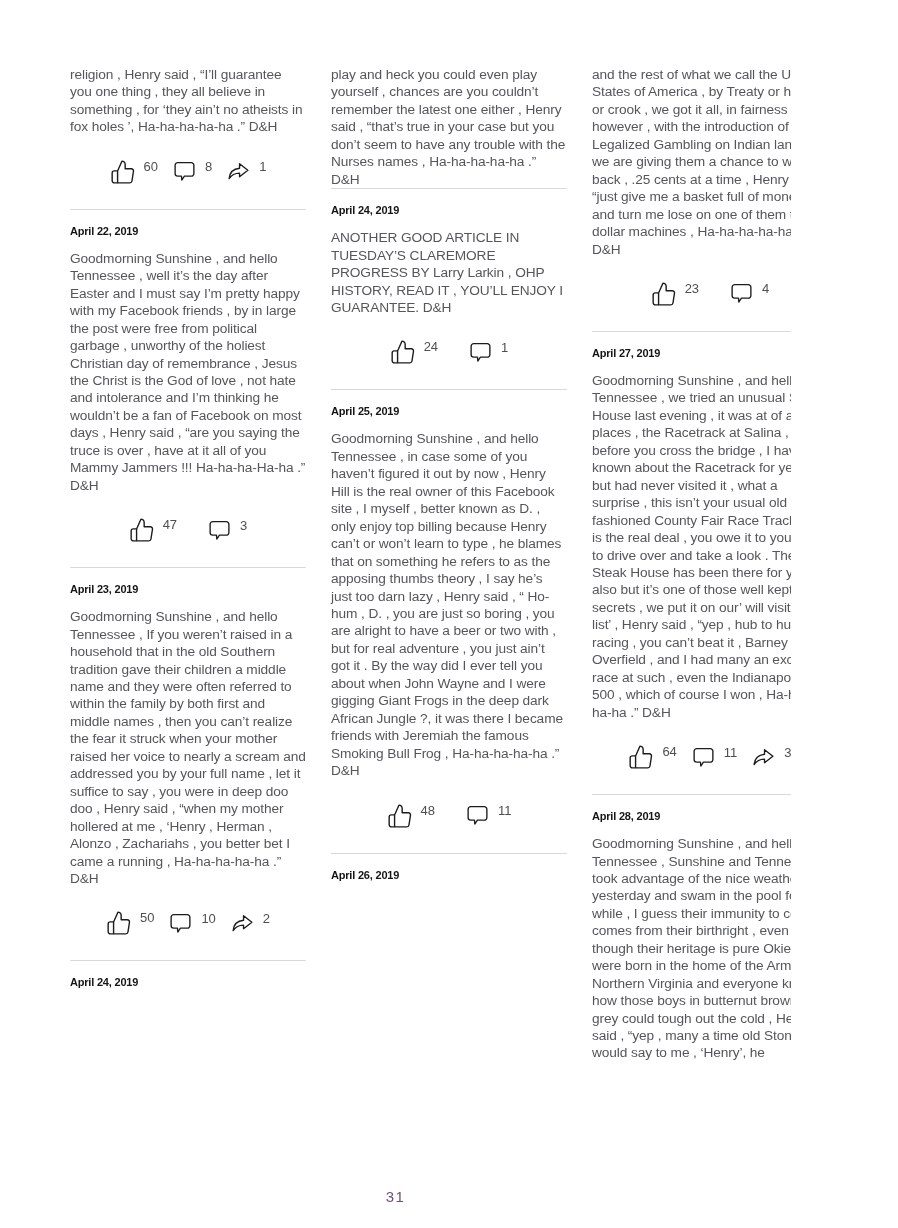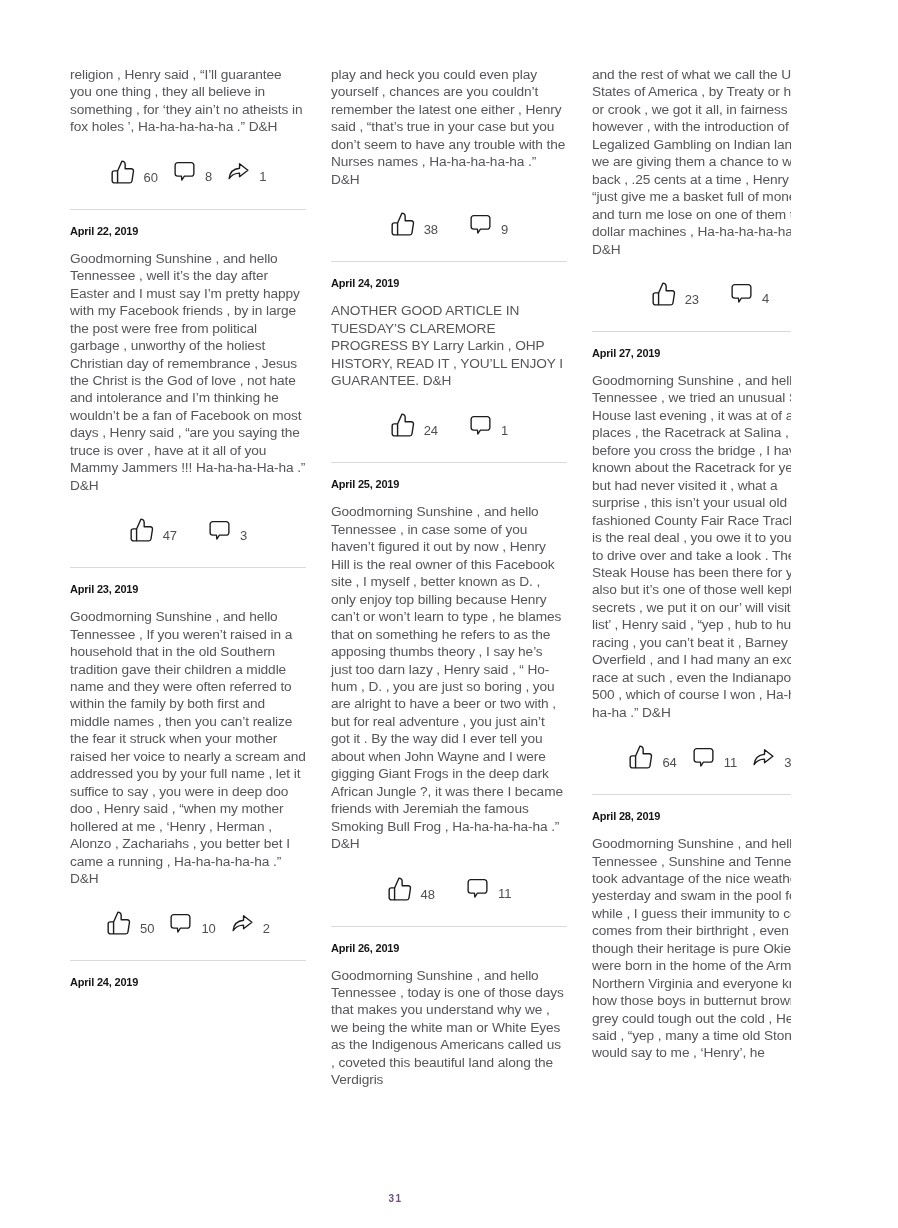--- a/index.html
+++ b/index.html
@@ -30,21 +30,21 @@
   .stats {
     display: flex;
     justify-content: center;
     align-items: center;
     gap: 30px;
     margin: 23px 0 24px;
   }
   .stats.three { gap: 14px; }
   .stat {
     display: flex;
-    align-items: flex-end;
+    align-items: flex-start;
     gap: 8px;
   }
   .stat .count {
     font-size: 13px;
     color: #4f4f4f;
   }
   .icon { display: block; }
   .divider {
     border: 0;
     border-top: 1px solid #d9d9d9;
@@ -59,22 +59,22 @@
     letter-spacing: -0.2px;
   }
   .page-footer {
     position: absolute;
     left: 0;
     bottom: 22px;
     width: 100%;
     text-align: center;
   }
   .page-number {
-    font-size: 10px;
-    font-weight: bold;
+    font-size: 15px;
+    font-weight: normal;
     color: #6e4f7f;
     letter-spacing: 1.5px;
   }
 </style>
 </head>
 <body>
 
 <svg width="0" height="0" style="position:absolute">
   <defs>
     <g id="i-like">
@@ -154,34 +154,20 @@
             </svg>
           <span class="count">2</span>
         </span>
       </div>
       <hr class="divider">
       <h3 class="post-date">April 24, 2019</h3>
     </div>
 
     <div class="col">
       <p class="post-text">play and heck you could even play yourself , chances are you couldn’t remember the latest one either , Henry said , “that’s true in your case but you don’t seem to have any trouble with the Nurses names , Ha-ha-ha-ha-ha .” D&amp;H</p>
-      <div class="stats">
-        <span class="stat">
-          <svg class="icon" width="26" height="26" viewBox="0 0 24 24" fill="none" stroke="#1c1c1c" stroke-width="1.3" stroke-linejoin="round">
-              <use href="#i-like"></use>
-            </svg>
-          <span class="count">38</span>
-        </span>
-        <span class="stat">
-          <svg class="icon" width="25" height="25" viewBox="0 0 24 24" fill="none" stroke="#1c1c1c" stroke-width="1.3" stroke-linejoin="round">
-              <use href="#i-comment"></use>
-            </svg>
-          <span class="count">9</span>
-        </span>
-      </div>
       <hr class="divider">
       <h3 class="post-date">April 24, 2019</h3>
       <p class="post-text">ANOTHER GOOD ARTICLE IN TUESDAY’S CLAREMORE PROGRESS BY Larry Larkin , OHP HISTORY, READ IT , YOU’LL ENJOY I GUARANTEE. D&amp;H</p>
       <div class="stats">
         <span class="stat">
           <svg class="icon" width="26" height="26" viewBox="0 0 24 24" fill="none" stroke="#1c1c1c" stroke-width="1.3" stroke-linejoin="round">
               <use href="#i-like"></use>
             </svg>
           <span class="count">24</span>
         </span>
@@ -204,21 +190,20 @@
         </span>
         <span class="stat">
           <svg class="icon" width="25" height="25" viewBox="0 0 24 24" fill="none" stroke="#1c1c1c" stroke-width="1.3" stroke-linejoin="round">
               <use href="#i-comment"></use>
             </svg>
           <span class="count">11</span>
         </span>
       </div>
       <hr class="divider">
       <h3 class="post-date">April 26, 2019</h3>
-      <p class="post-text">Goodmorning Sunshine , and hello Tennessee , today is one of those days that makes you understand why we , we being the white man or White Eyes as the Indigenous Americans called us , coveted this beautiful land along the Verdigris</p>
     </div>
 
     <div class="col">
       <p class="post-text">and the rest of what we call the United States of America , by Treaty or hook or crook , we got it all, in fairness to us however , with the introduction of Legalized Gambling on Indian lands , we are giving them a chance to win it back , .25 cents at a time , Henry said , “just give me a basket full of money and turn me lose on one of them there dollar machines , Ha-ha-ha-ha-ha .” D&amp;H</p>
       <div class="stats">
         <span class="stat">
           <svg class="icon" width="26" height="26" viewBox="0 0 24 24" fill="none" stroke="#1c1c1c" stroke-width="1.3" stroke-linejoin="round">
               <use href="#i-like"></use>
             </svg>
           <span class="count">23</span>

